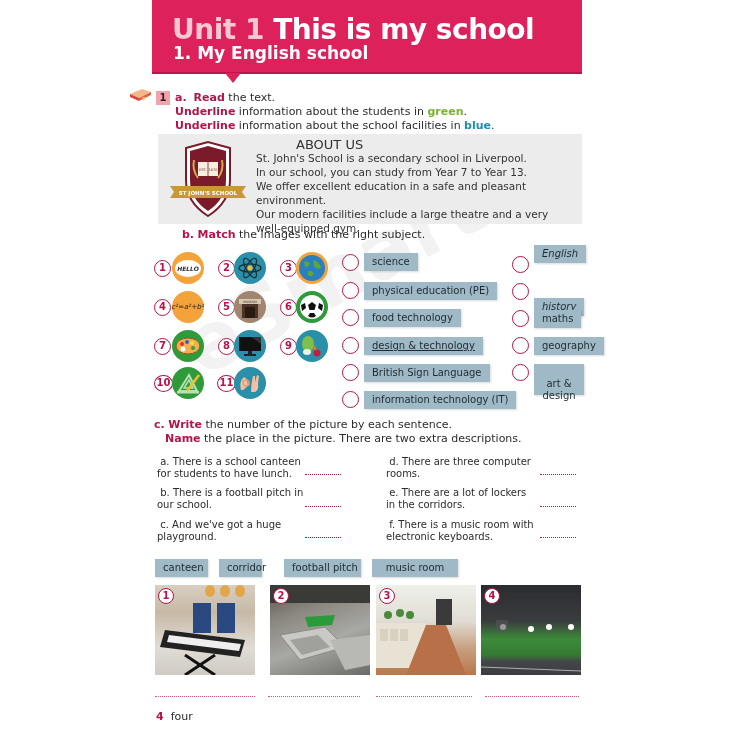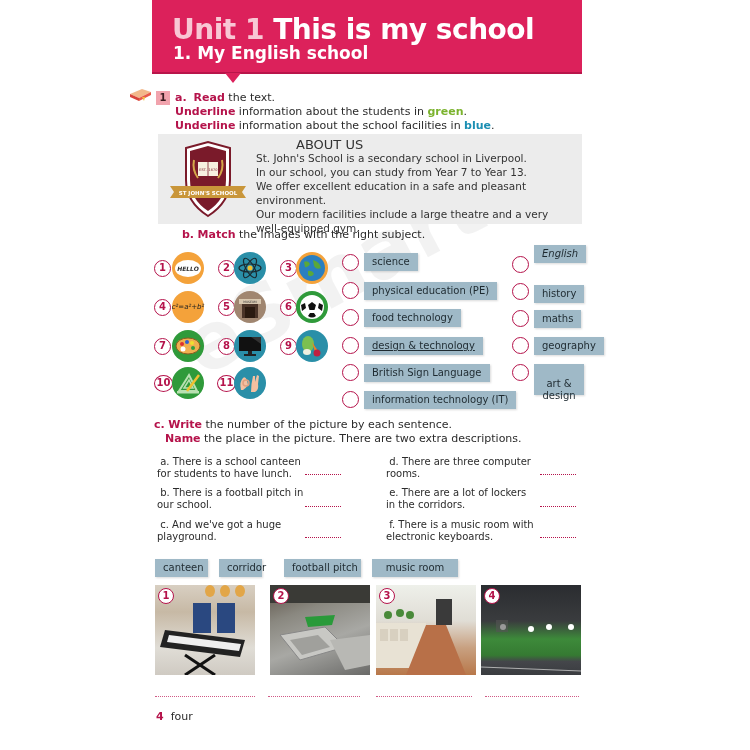--- a/index.html
+++ b/index.html
@@ -207,21 +207,21 @@
 <div class="abs radio" style="left:342px; top:337px;"></div>
 <div class="abs tag" style="left:364px; top:337px;text-decoration:underline;">design &amp; technology</div>
 <div class="abs radio" style="left:342px; top:364px;"></div>
 <div class="abs tag" style="left:364px; top:364px;">British Sign Language</div>
 <div class="abs radio" style="left:342px; top:391px;"></div>
 <div class="abs tag" style="left:364px; top:391px;">information technology (IT)</div>
 
 <div class="abs radio" style="left:512px; top:256px;"></div>
 <div class="abs tag" style="left:534px; top:245px;font-style:italic;">English</div>
 <div class="abs radio" style="left:512px; top:283px;"></div>
-<div class="abs tag" style="left:534px; top:285px;">history</div>
+<div class="abs tag" style="left:534px; top:298px;font-style:italic;">history</div>
 <div class="abs radio" style="left:512px; top:310px;"></div>
 <div class="abs tag" style="left:534px; top:310px;">maths</div>
 <div class="abs radio" style="left:512px; top:337px;"></div>
 <div class="abs tag" style="left:534px; top:337px;">geography</div>
 <div class="abs radio" style="left:512px; top:364px;"></div>
 <div class="abs tag" style="left:534px; top:364px; height:31px; width:50px; line-height:12px; padding-top:14px; white-space:normal; text-align:center;">art &amp; design</div>
 
 <div class="abs instr" style="left:154px; top:418px;">
   <span class="kw">c.</span>
   <span class="kw">Write</span><span> the number of the picture by each sentence.</span>

